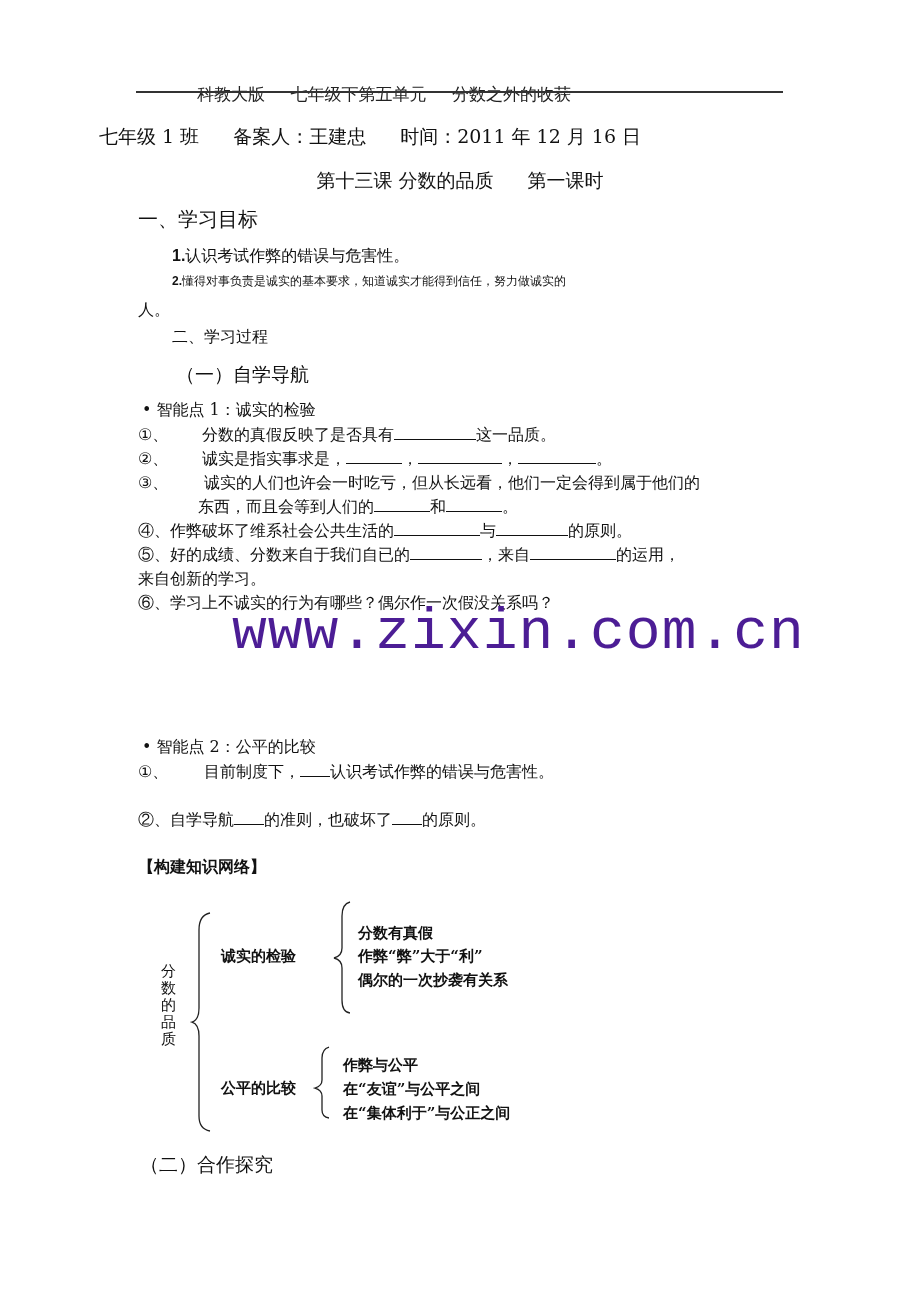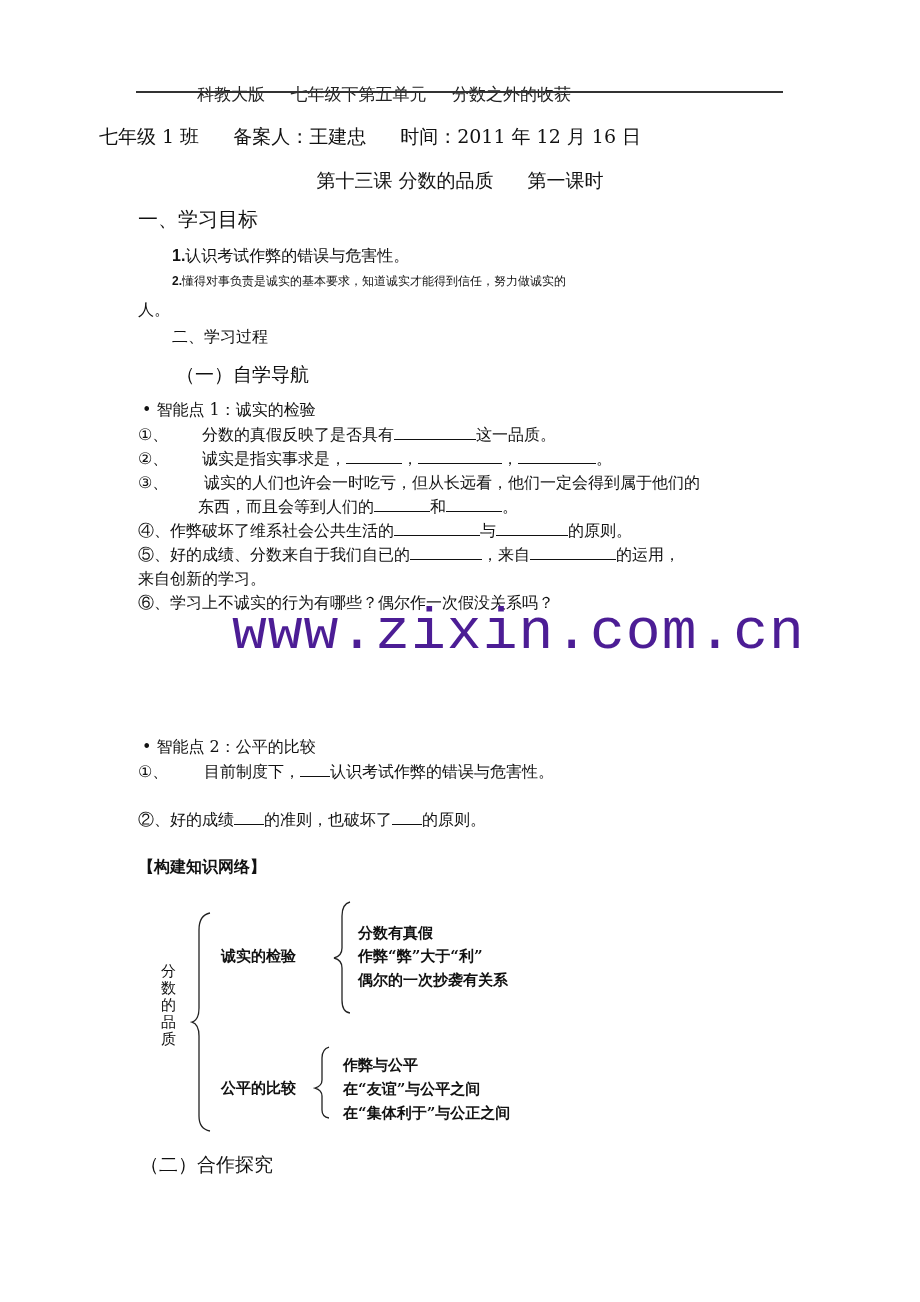--- a/index.html
+++ b/index.html
@@ -96,21 +96,21 @@
 
 <div class="abs watermark">www.zixin.com.cn</div>
 
 <div class="abs pt" style="top:737px;left:142px;">• 智能点 2：公平的比较</div>
 
 <div class="abs pt" style="top:762px;left:138px;">
   <span class="qmark" style="width:66px">①、</span><span>目前制度下，</span><span class="blank" style="width:30px"></span><span>认识考试作弊的错误与危害性。</span>
 </div>
 
 <div class="abs pt" style="top:810px;left:138px;">
-  <span>②、</span><span>好的成绩</span><span class="blank" style="width:30px"></span><span>的准则，也破坏了</span><span class="blank" style="width:30px"></span><span>的原则。</span>
+  <span>②、</span><span>自学导航</span><span class="blank" style="width:30px"></span><span>的准则，也破坏了</span><span class="blank" style="width:30px"></span><span>的原则。</span>
 </div>
 
 <div class="abs kn-title">【构建知识网络】</div>
 
 <div class="abs vert">分数的品质</div>
 
 <svg class="brace" style="left:0;top:0;" width="920" height="1302">
 
   <path d="M210,913 Q199,915 199,930 L199,1008 Q199,1020 192,1022 Q199,1024 199,1036 L199,1116 Q199,1129 210,1131" fill="none" stroke="#222" stroke-width="1.3"></path>
 

